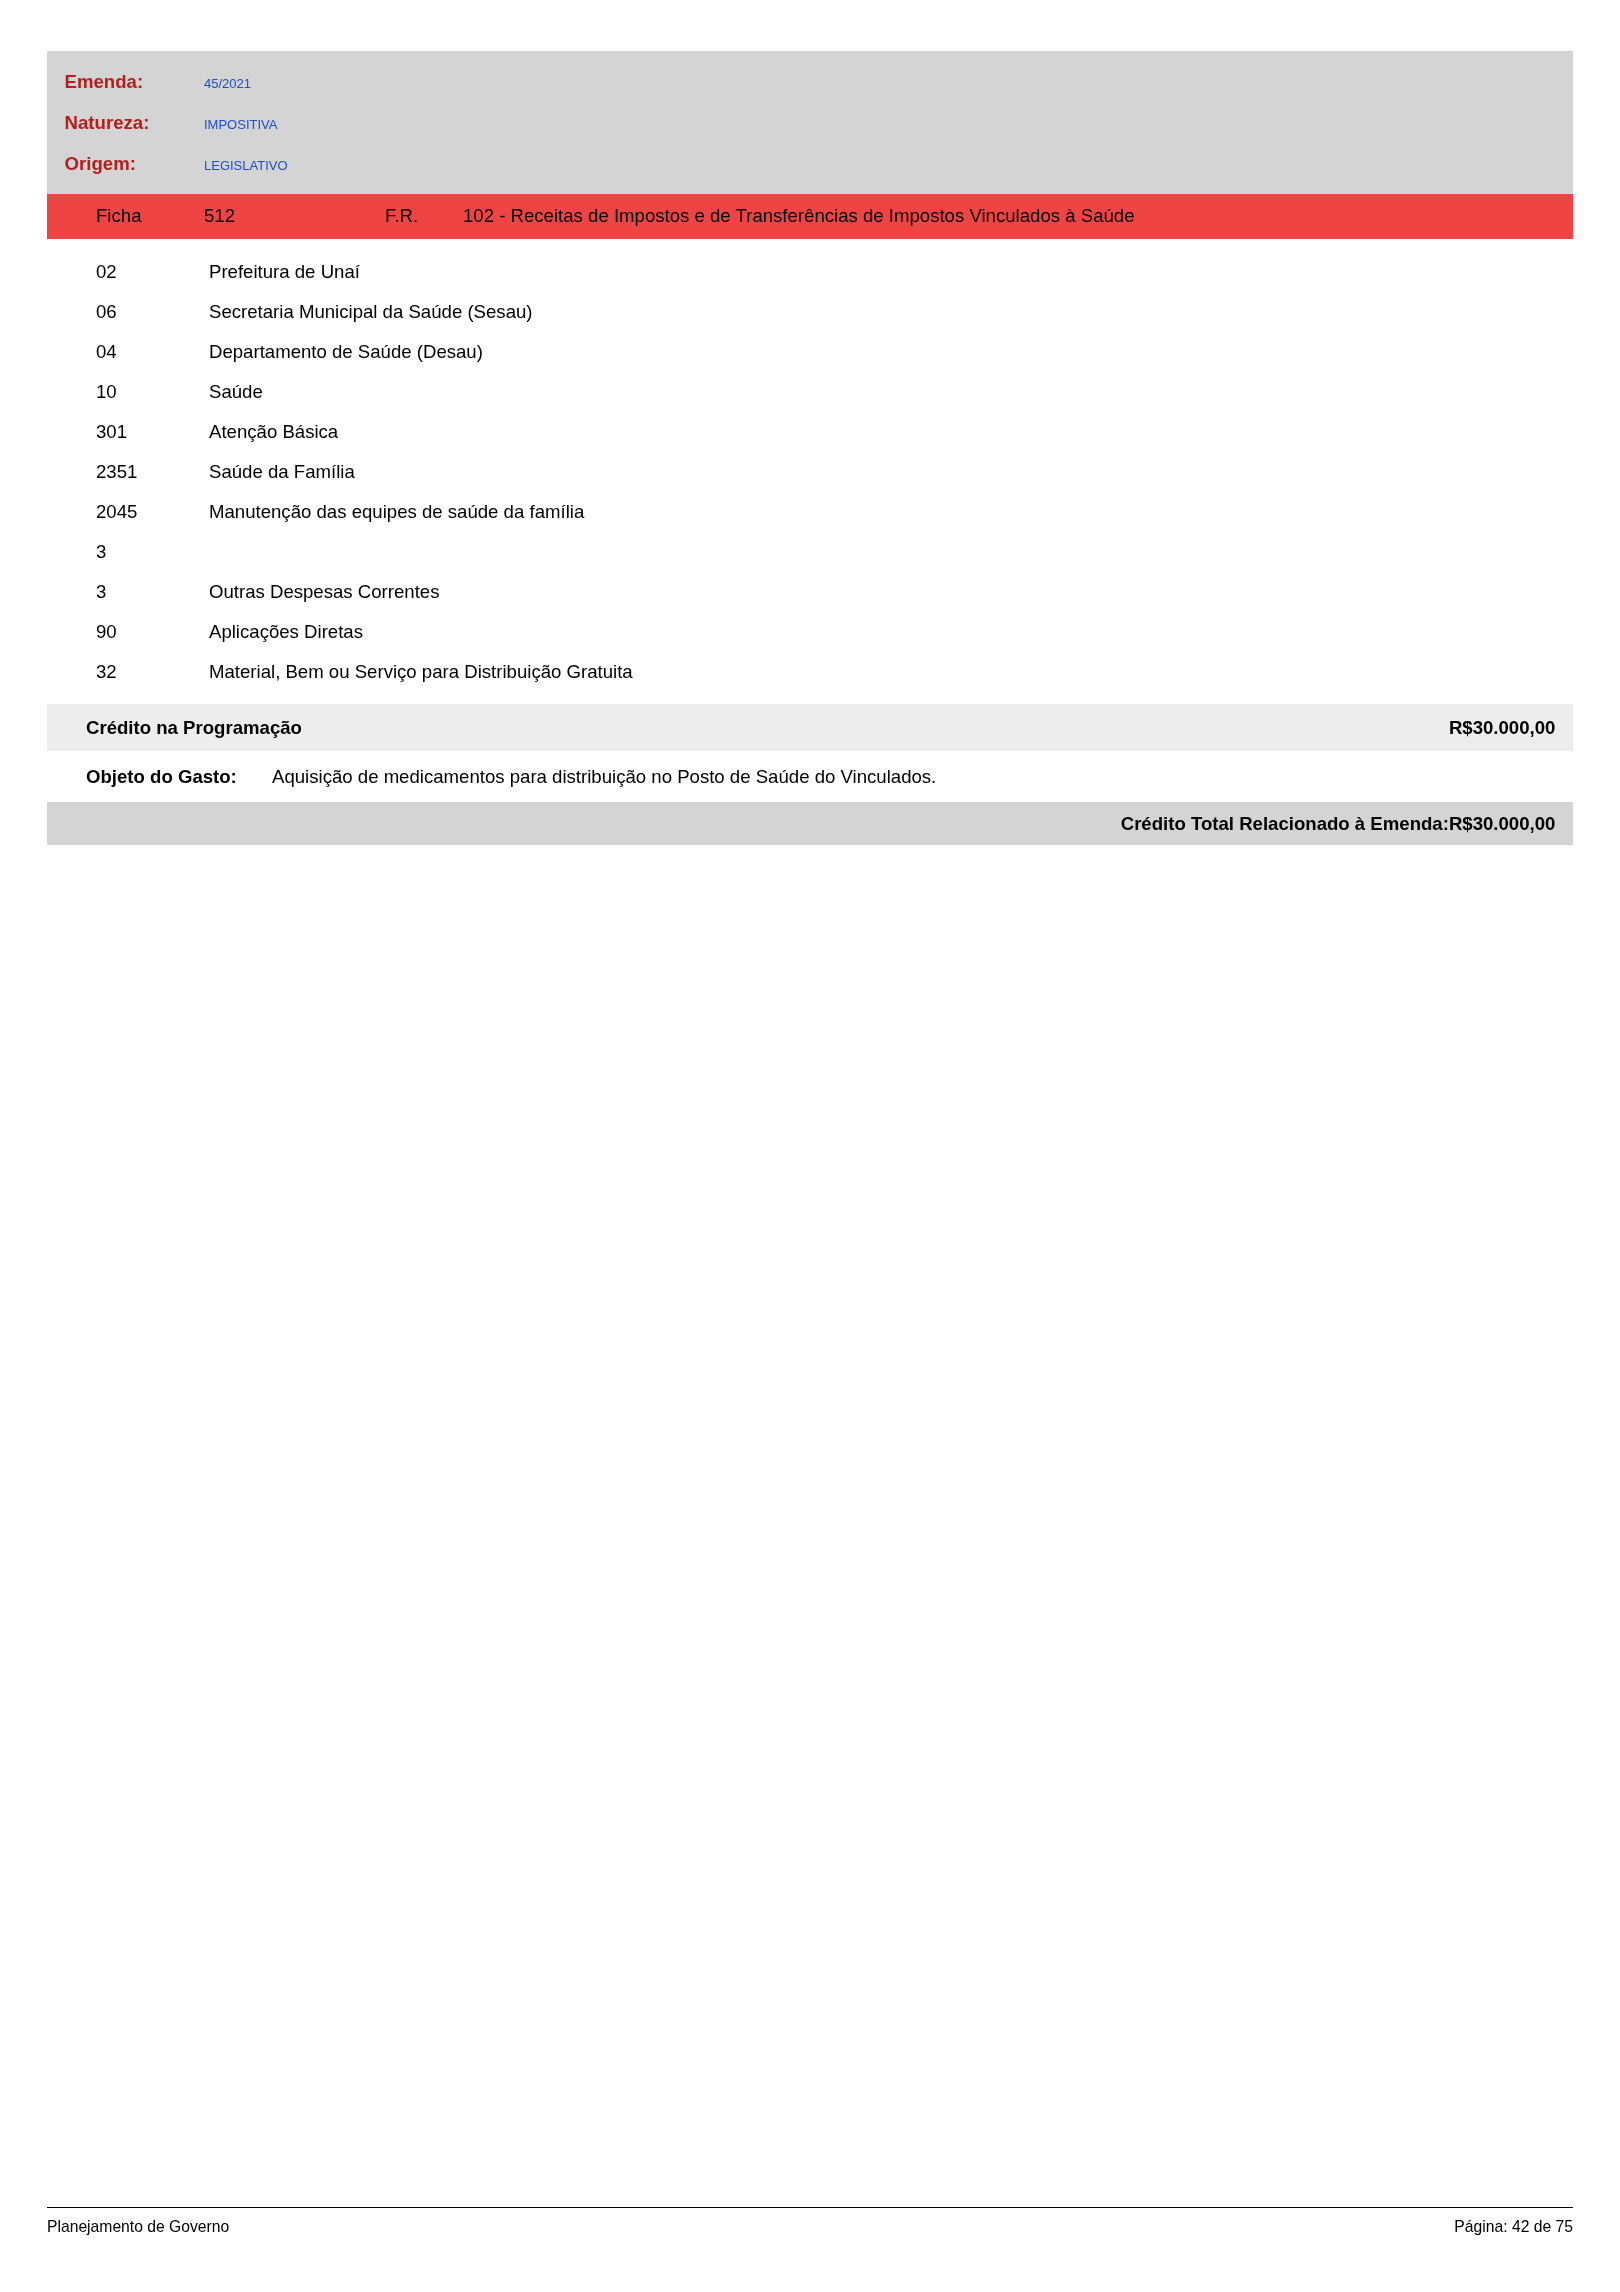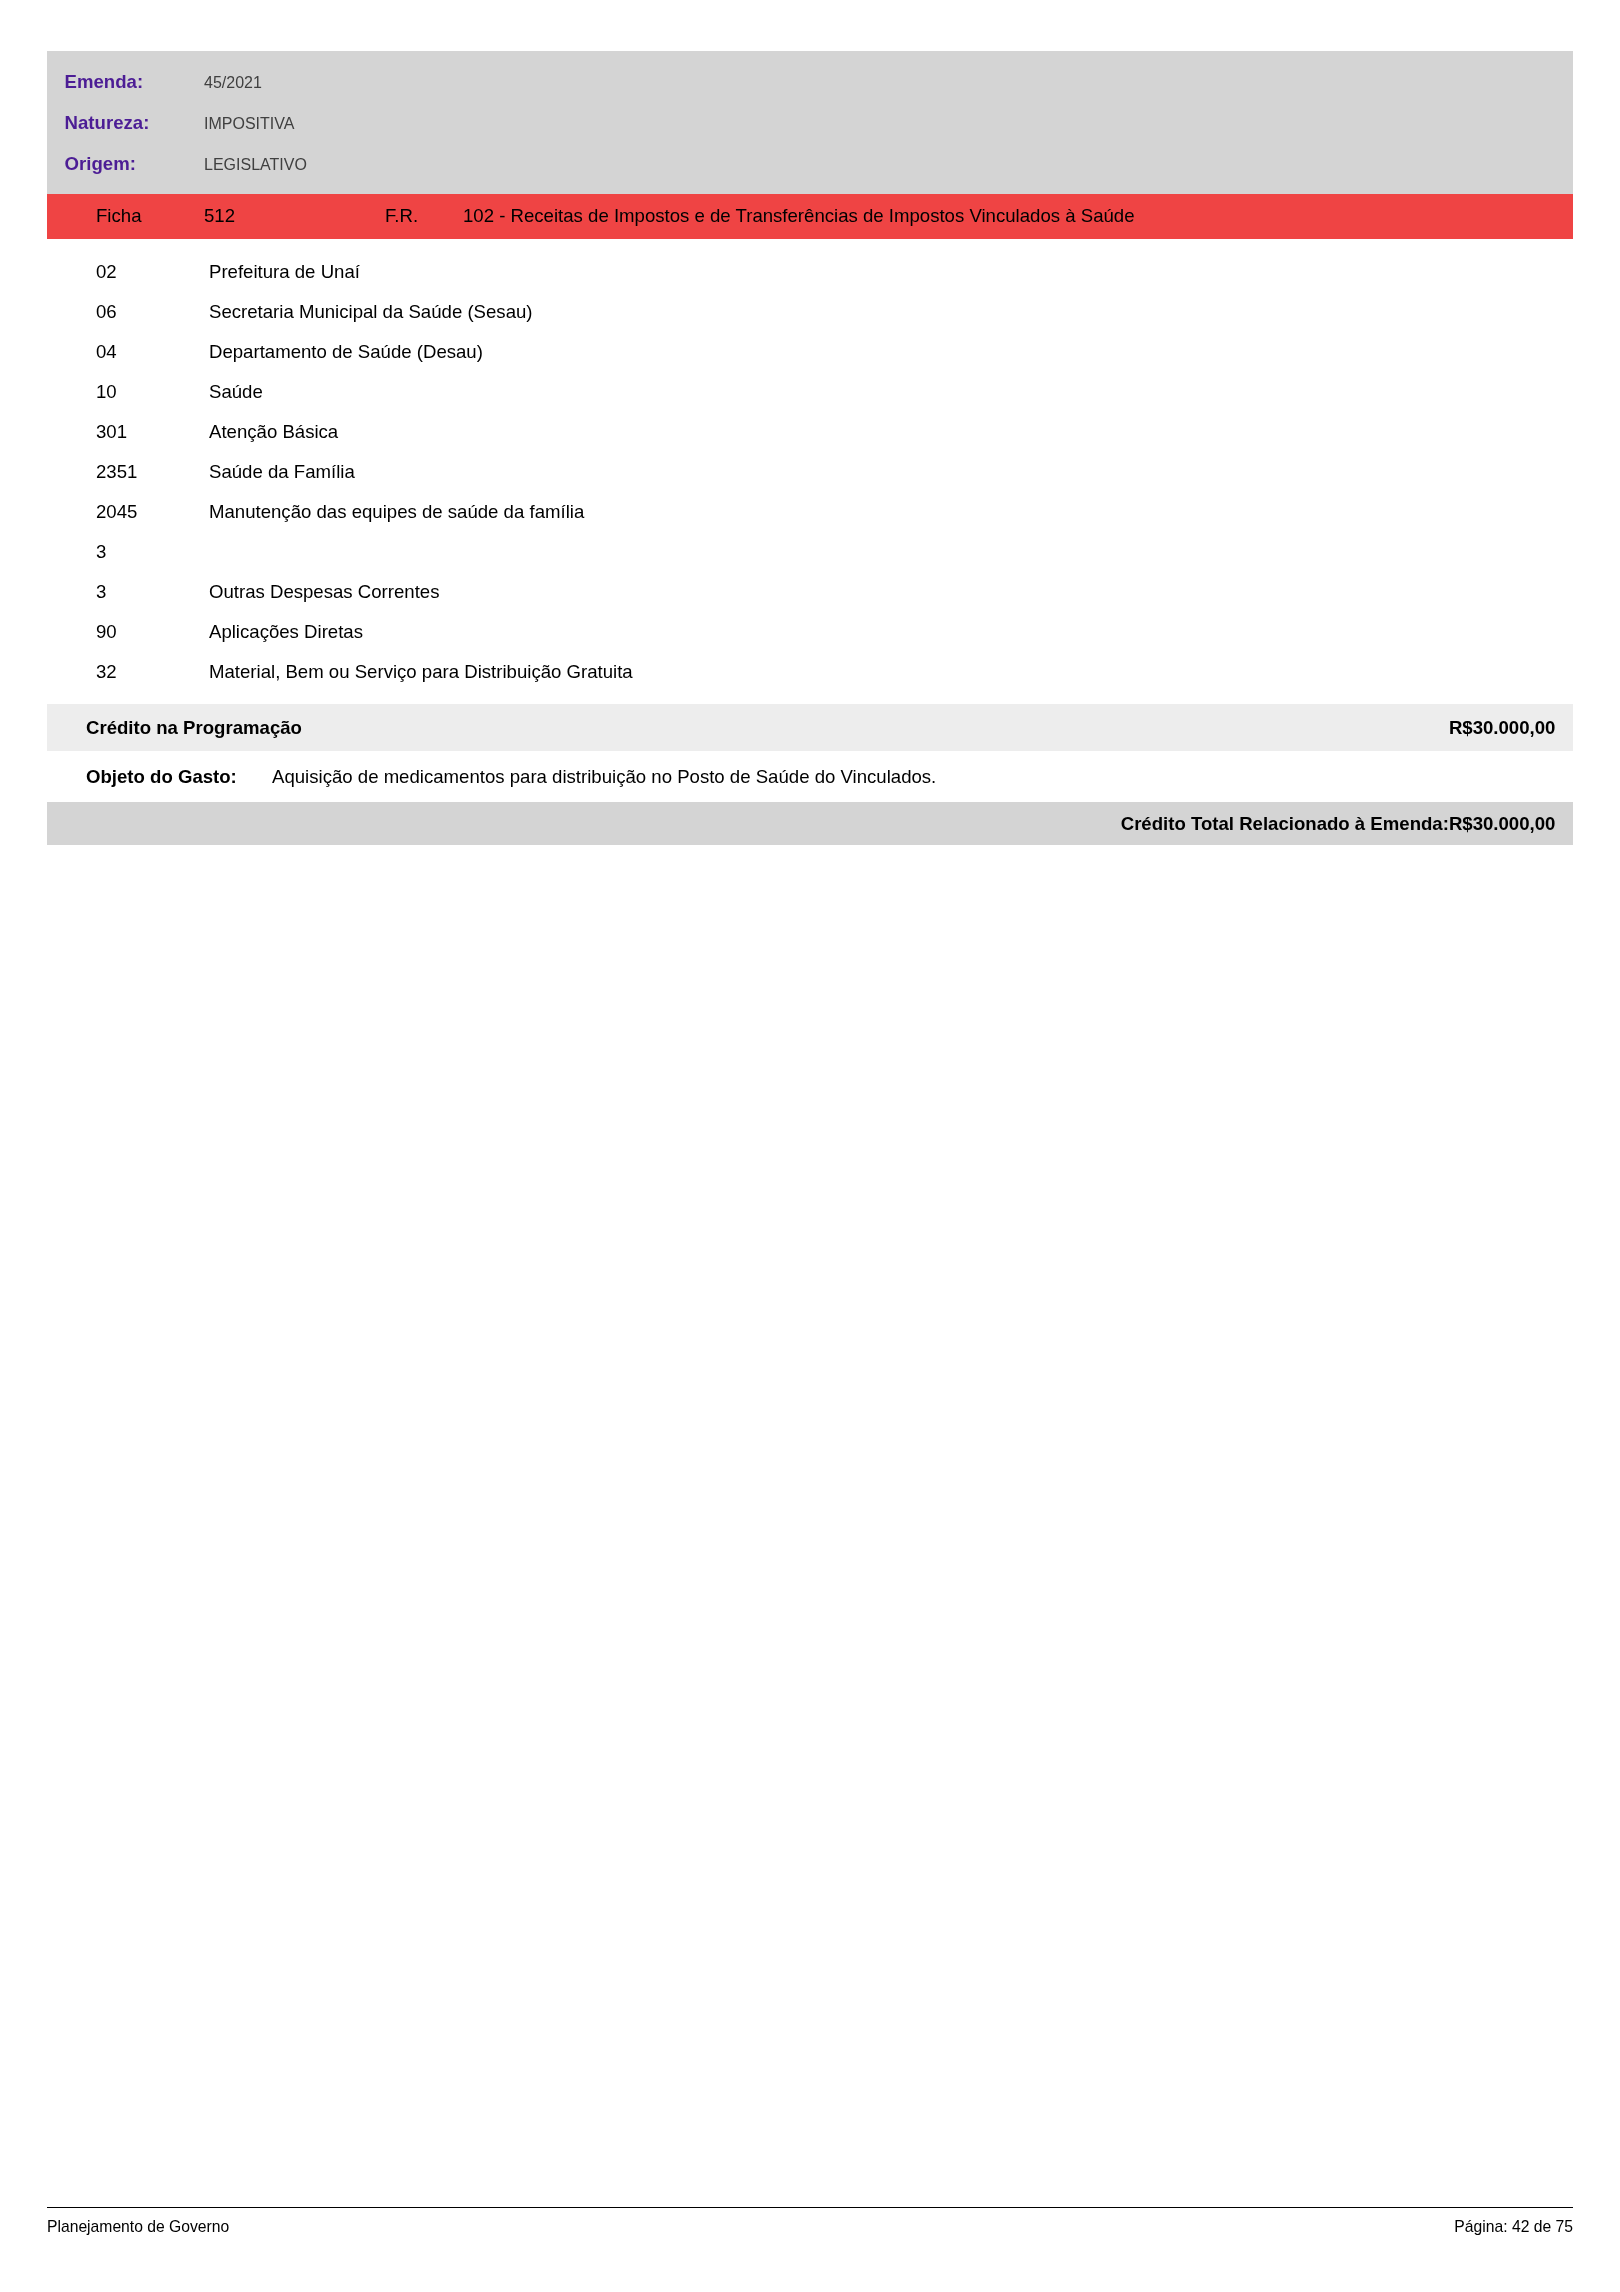--- a/index.html
+++ b/index.html
@@ -38,25 +38,25 @@
     align-items: baseline;
     height: 41px;
     line-height: 41px;
   }
   .hdr-label {
     width: 157px;
     padding-left: 17.6px;
     box-sizing: border-box;
     font-size: 18.6px;
     font-weight: bold;
-    color: #4c1d95;
+    color: #b91c1c;
   }
   .hdr-value {
-    font-size: 16px;
-    color: #404040;
+    font-size: 13px;
+    color: #1d4ed8;
   }
 
   
   .ficha-row {
     background: #ef4444;
     display: flex;
     align-items: center;
     height: 45px;
     font-size: 18.6px;
   }

